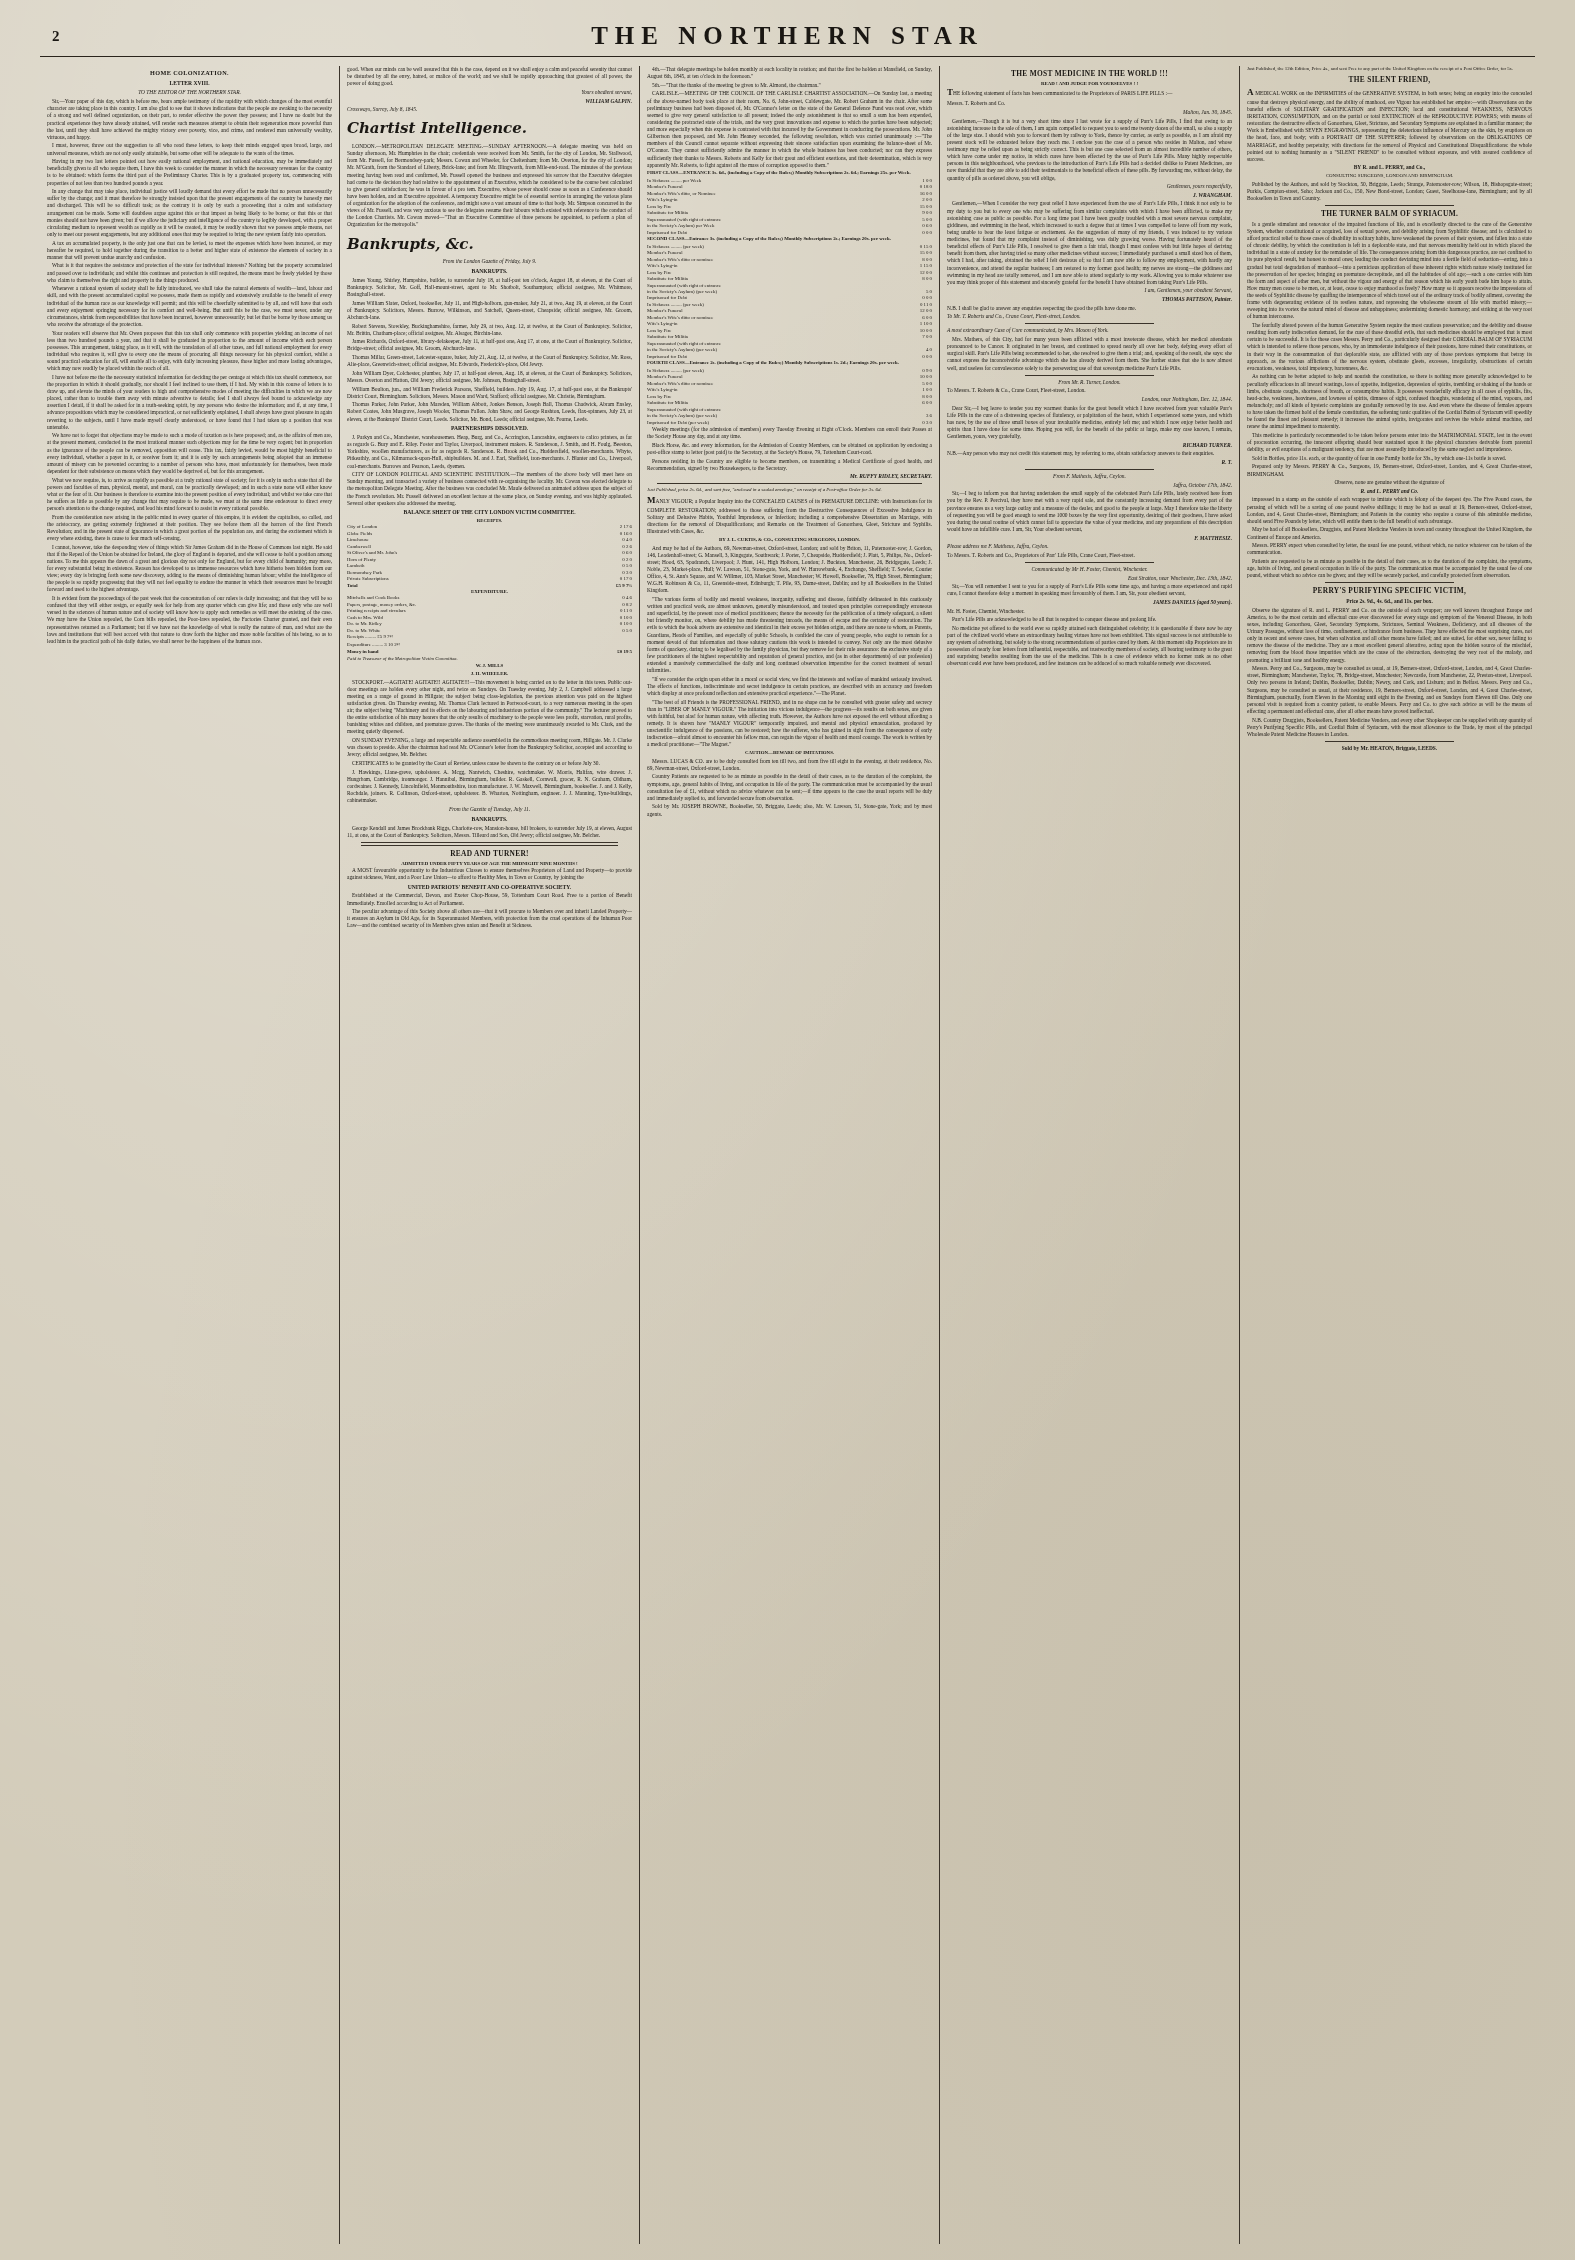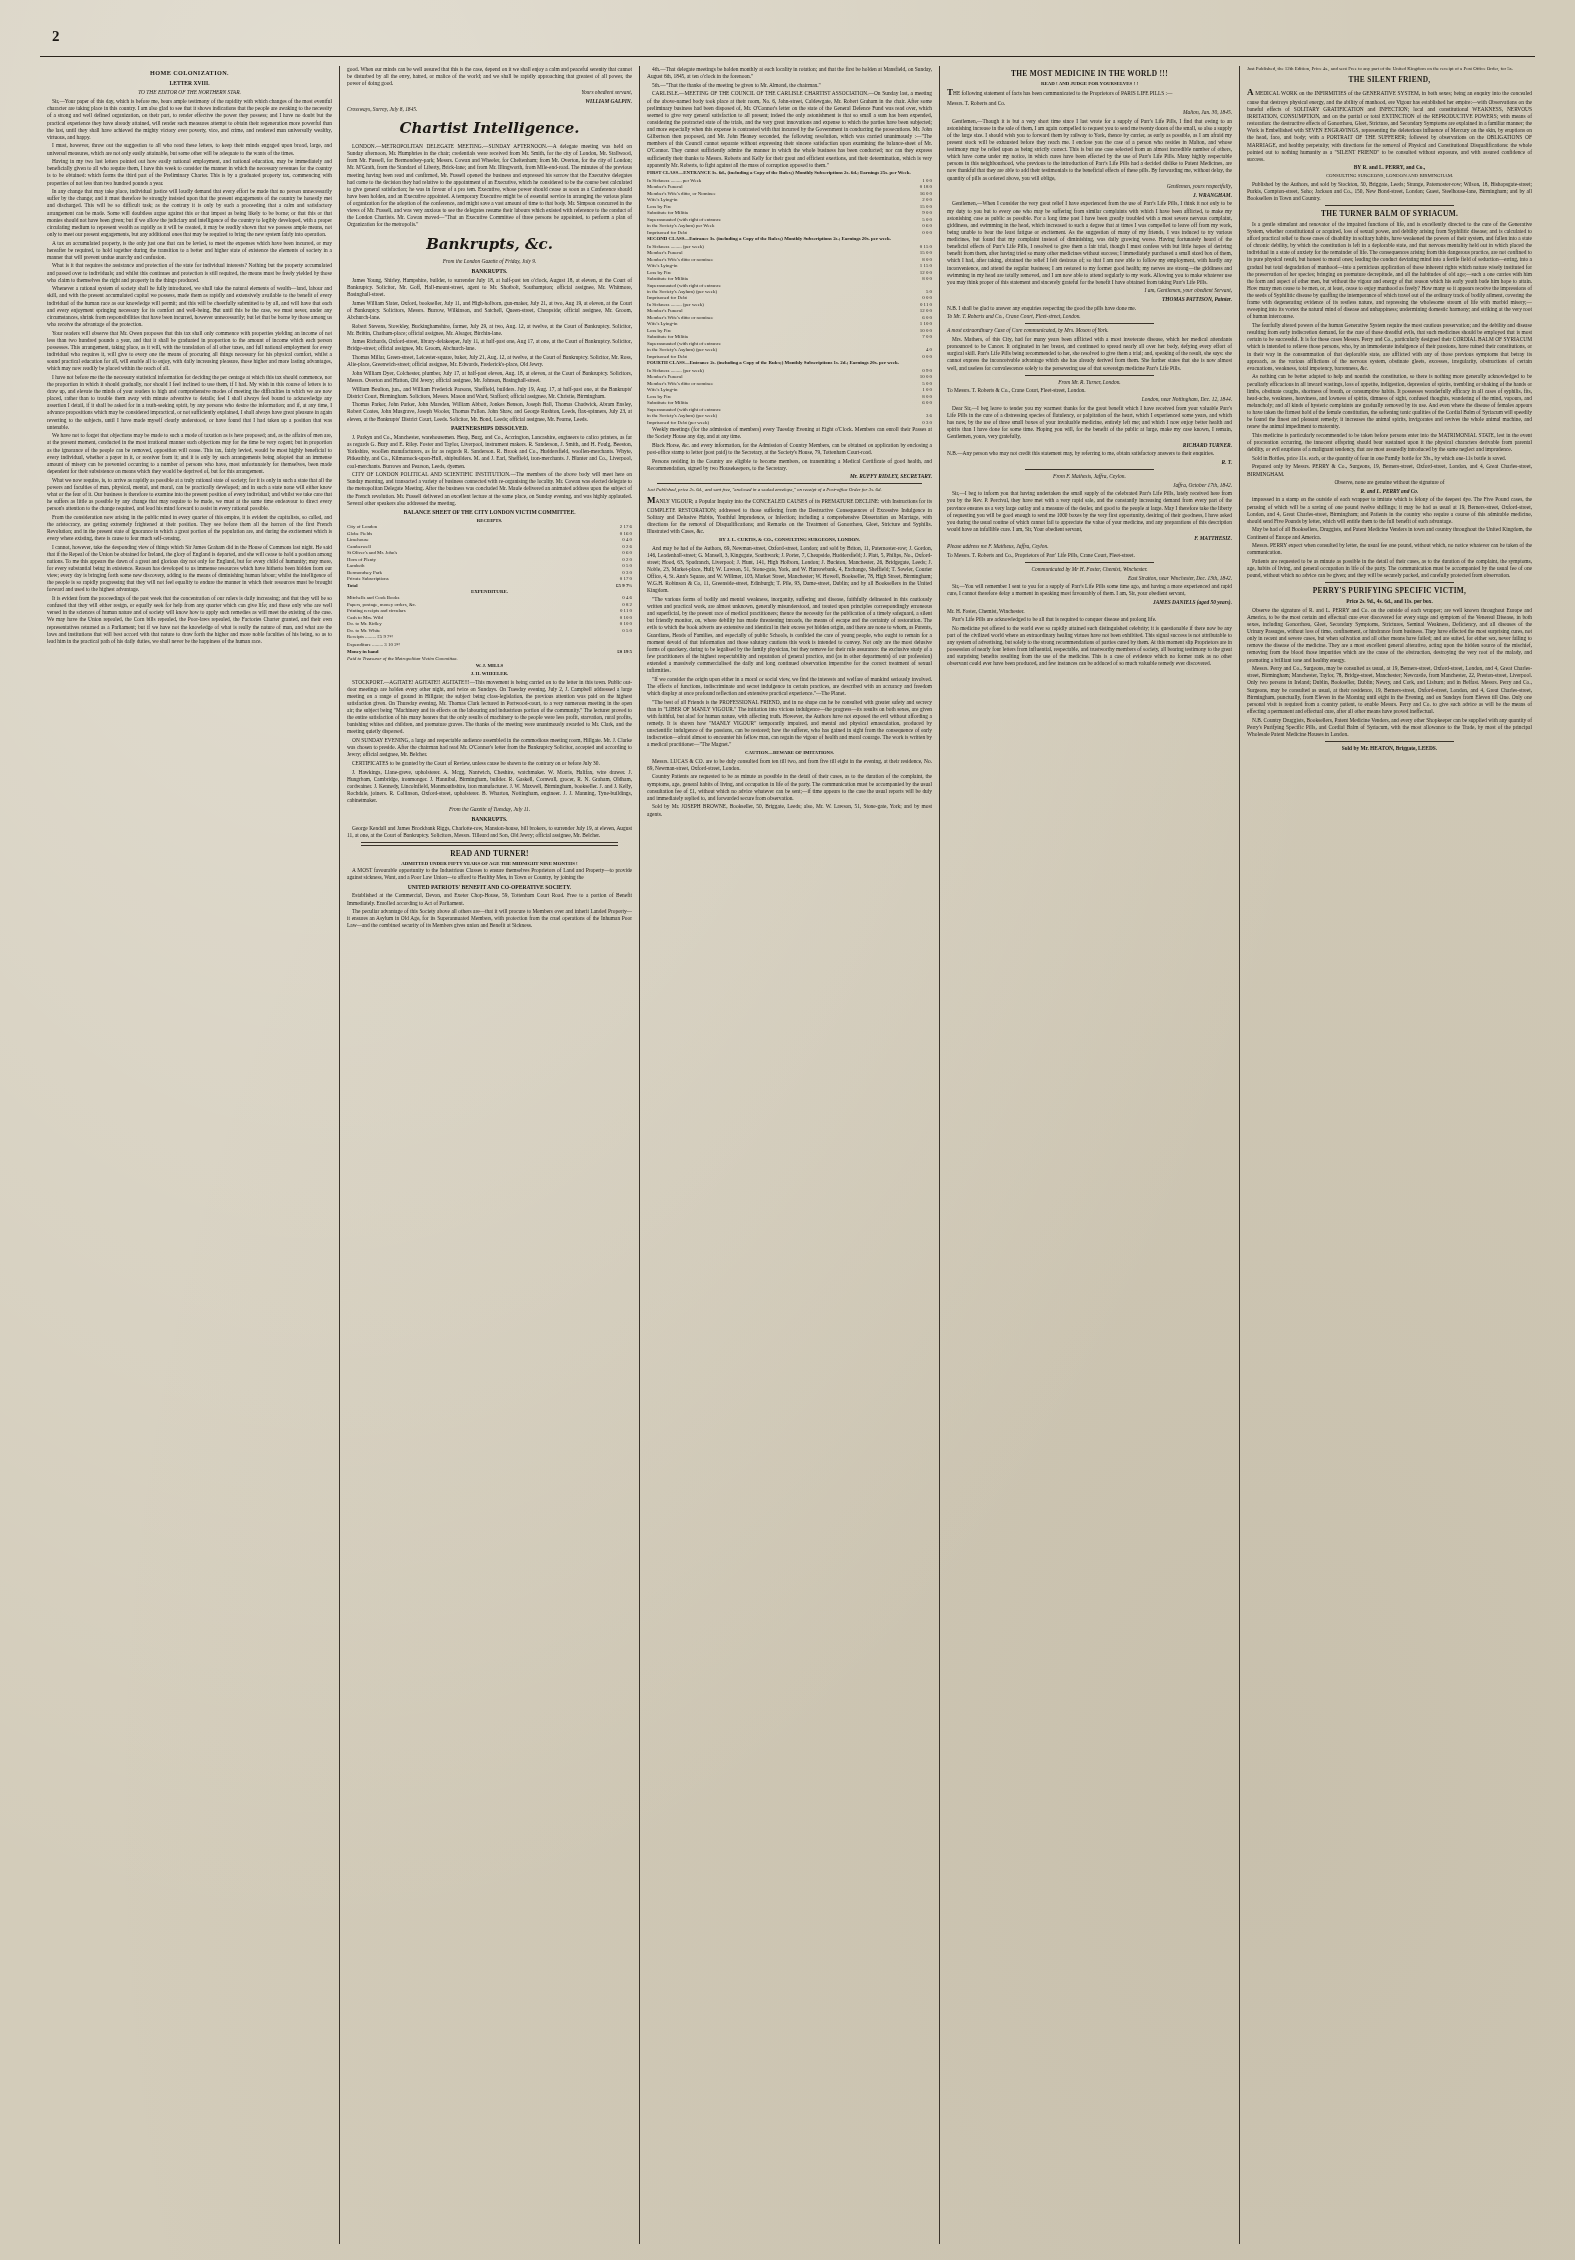--- a/index.html
+++ b/index.html
@@ -59,21 +59,20 @@
   .hd2{
     text-align:center;font-weight:bold;
     font-size:5.6px;margin:2.5px 0 1.5px 0;
   }
   .hdmed{
     text-align:center;font-weight:bold;
     font-size:7.4px;letter-spacing:.3px;
     margin:3px 0 2px 0;
   }
   .script{
-    text-align:center;
     font-family:"DejaVu Serif", serif;
     font-style:italic;font-weight:bold;
     font-size:15px;margin:6px 0 4px 0;
   }
   .italic-center{text-align:center;font-style:italic;font-size:5.4px;margin:2px 0;}
   .center{text-align:center;}
   .sig{text-align:right;font-style:italic;margin-top:1px;}
   .small{font-size:4.9px;line-height:1.25;}
   .thinrule{border-top:1px solid #3a332a;margin:3px 10px;}
   .dblrule{border-top:1px solid #3a332a;border-bottom:1px solid #3a332a;height:2px;margin:3px 14px;}
@@ -84,20 +83,21 @@
   .caps{text-transform:uppercase;}
   .b{font-weight:bold;}
   .i{font-style:italic;}
   .dropfirst::first-letter{font-size:9px;font-weight:bold;}
 </style>
 </head>
 <body>
 
 <div class="page">
   <div class="pageno">2</div>
+  <div class="masthead">THE NORTHERN STAR</div>
   <div class="rule"></div>
 
   <div class="columns">
 
     <div class="col">
       <div class="hd">HOME COLONIZATION.</div>
       <div class="hd2">LETTER XVIII.</div>
       <div class="italic-center">TO THE EDITOR OF THE NORTHERN STAR.</div>
       <p>Sir,—Your paper of this day, which is before me, bears ample testimony of the rapidity with which changes of the most eventful character are taking place in this country. I am also glad to see that it shows indications that the people are awaking to the necessity of a strong and well defined organization, on their part, to render effective the power they possess; and I have no doubt but the practical experience they have already attained, will render such measures attempt to obtain their regeneration more powerful than the last, until they shall have achieved the mighty victory over poverty, vice, and crime, and rendered man universally wealthy, virtuous, and happy.</p>
       <p>I must, however, throw out the suggestion to all who read these letters, to keep their minds engaged upon broad, large, and universal measures, which are not only easily attainable, but some other will be adequate to the wants of the times.</p>

